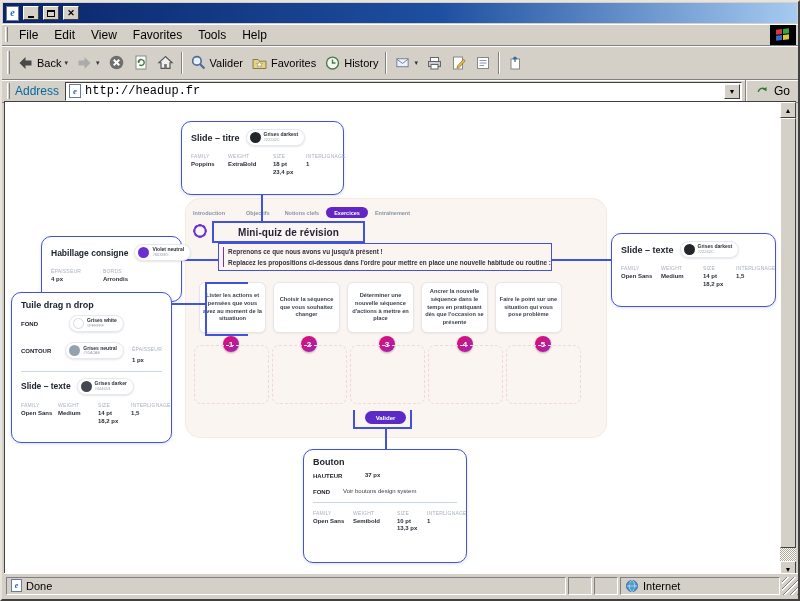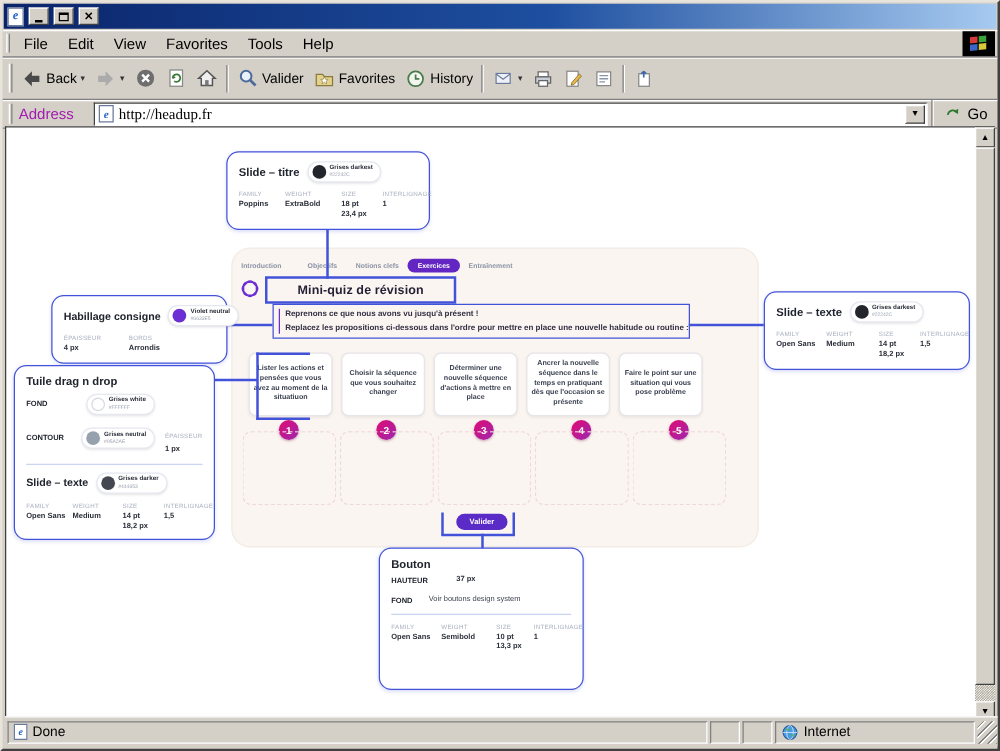--- a/index.html
+++ b/index.html
@@ -32,24 +32,24 @@
   .flag i { display:block; }
 
   .toolbar { height:34px; display:flex; align-items:center; border-bottom:1px solid #808080;
              box-shadow:inset 0 1px 0 #fff; padding:0 2px; }
   .tb { height:25px; display:flex; align-items:center; gap:3px; padding:0 4px; font-size:11px; color:#000; }
   .sep { width:2px; height:22px; margin:0 3px; border-left:1px solid #808080; border-right:1px solid #fff; }
   .caret { font-size:7px; color:#333; }
 
   .addrbar { height:23px; display:flex; align-items:center; padding:0 2px;
              box-shadow:inset 0 1px 0 #fff; border-bottom:1px solid #808080; }
-  .addrlabel { font-size:12px; color:#a21caf; padding:0 16px 0 2px; }
+  .addrlabel { font-size:12px; color:#0369a1; padding:0 6px 0 2px; }
   .addrfield { flex:1; height:19px; background:#fff; border:1px solid; border-color:#404040 #fff #fff #404040;
                display:flex; align-items:center; gap:4px; padding:0 1px 0 3px; }
-  .addrfield input { flex:1; border:0; outline:0; font-size:12px; font-family:Liberation Serif, serif; height:15px; }
+  .addrfield input { flex:1; border:0; outline:0; font-size:12px; font-family:Liberation Mono, monospace; height:15px; }
   .dropbtn { width:16px; height:15px; background:#D4D0C8; border:1px solid; border-color:#fff #404040 #404040 #fff;
              display:flex; align-items:center; justify-content:center; font-size:7px; }
   .gobtn { display:flex; align-items:center; gap:3px; font-size:12px; padding:0 6px; }
 
   
   .content { position:absolute; left:2px; top:99px; width:780px; height:476px; background:#fff; overflow:hidden;
              border-top:1px solid #404040; border-left:1px solid #404040; }
 
   .vscroll { position:absolute; right:2px; top:99px; width:16px; height:476px; background:#D4D0C8;
              display:flex; flex-direction:column; border-top:1px solid #404040; }
@@ -94,21 +94,21 @@
   .numc { position:absolute; top:234px; width:16px; height:16px; border-radius:50%;
           background:linear-gradient(135deg,#D4117E 20%,#9C27B0 100%); color:#fff; font-size:8px; font-weight:bold;
           display:flex; align-items:center; justify-content:center; box-shadow:0 1px 2px rgba(120,20,90,.35); }
   .zone { position:absolute; top:243px; width:75px; height:59px; border:1.5px dashed #EFD8D8; border-radius:7px; }
 
   .valider { position:absolute; left:360px; top:309px; width:41px; height:13px; background:#5B2BC8; border-radius:7px;
              color:#fff; font-size:6px; font-weight:bold; display:flex; align-items:center; justify-content:center; }
 
   .ln { position:absolute; background:#4353D9; }
   .callout { position:absolute; background:#fff; border:1.5px solid #4353D9; border-radius:10px;
-             padding:7px 9px 6px 9px; box-shadow:0 1px 3px rgba(67,83,217,.18); }
+             padding:7px 9px 17px 9px; box-shadow:0 1px 3px rgba(67,83,217,.18); }
   .co-head { display:flex; align-items:center; gap:6px; }
   .co-title { font-weight:800; font-size:9px; color:#20242E; white-space:nowrap; }
   .co-title.small { font-size:8.5px; }
   .chip { display:inline-flex; align-items:center; gap:3px; background:#fff; border:1px solid #E6E8F0;
           border-radius:9px; padding:2px 6px 2px 3px; box-shadow:0 1px 2px rgba(40,40,60,.12); }
   .dot { width:11px; height:11px; border-radius:50%; flex:none; }
   .dot.darkest { background:#23252D; } .dot.darker { background:#44474F; }
   .dot.neutral { background:#95A2AE; } .dot.white { background:#fff; border:1px solid #D6DAE0; }
   .dot.violet { background:#6B2FD3; }
   .chip-t { display:flex; flex-direction:column; line-height:1.15; }
@@ -481,21 +481,21 @@
               <div class="flabel">SIZE</div>
               <div class="fval"><span>14 pt</span><br><span>18,2 px</span></div>
             </div>
           <div>
               <div class="flabel">INTERLIGNAGE</div>
               <div class="fval">1,5</div>
             </div>
         </div>
       </div>
 
-      <div class="callout" style="left:298px;top:336px;width:164px;height:114px">
+      <div class="callout" style="left:298px;top:347px;width:164px;height:114px">
         <div class="co-title">Bouton</div>
         <div class="trow">
           <span class="rowlabel" style="width:52px">HAUTEUR</span>
           <span class="fval" style="margin-top:0">37 px</span>
         </div>
         <div class="trow" style="margin-top:8px">
           <span class="rowlabel" style="width:30px">FOND</span>
           <span class="fval" style="margin-top:0;font-weight:normal;color:#3A3F4C">Voir boutons design system</span>
         </div>
         <div class="divider"></div>

